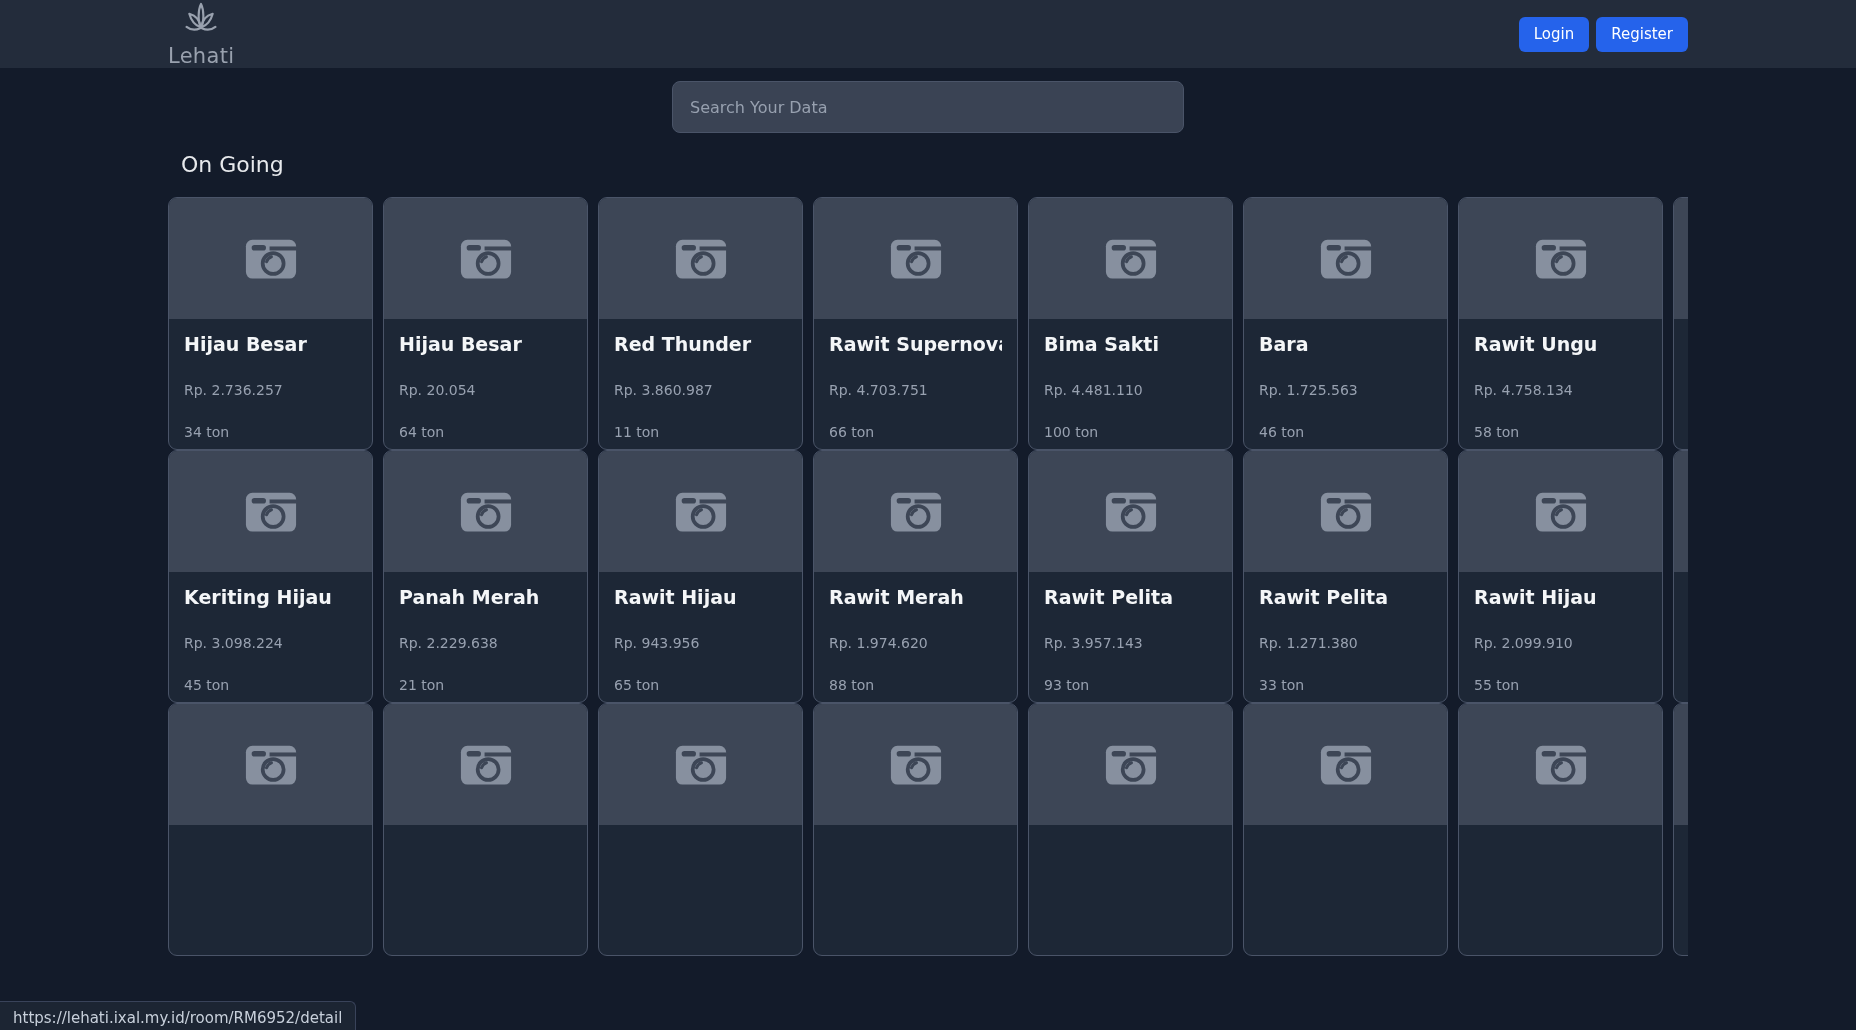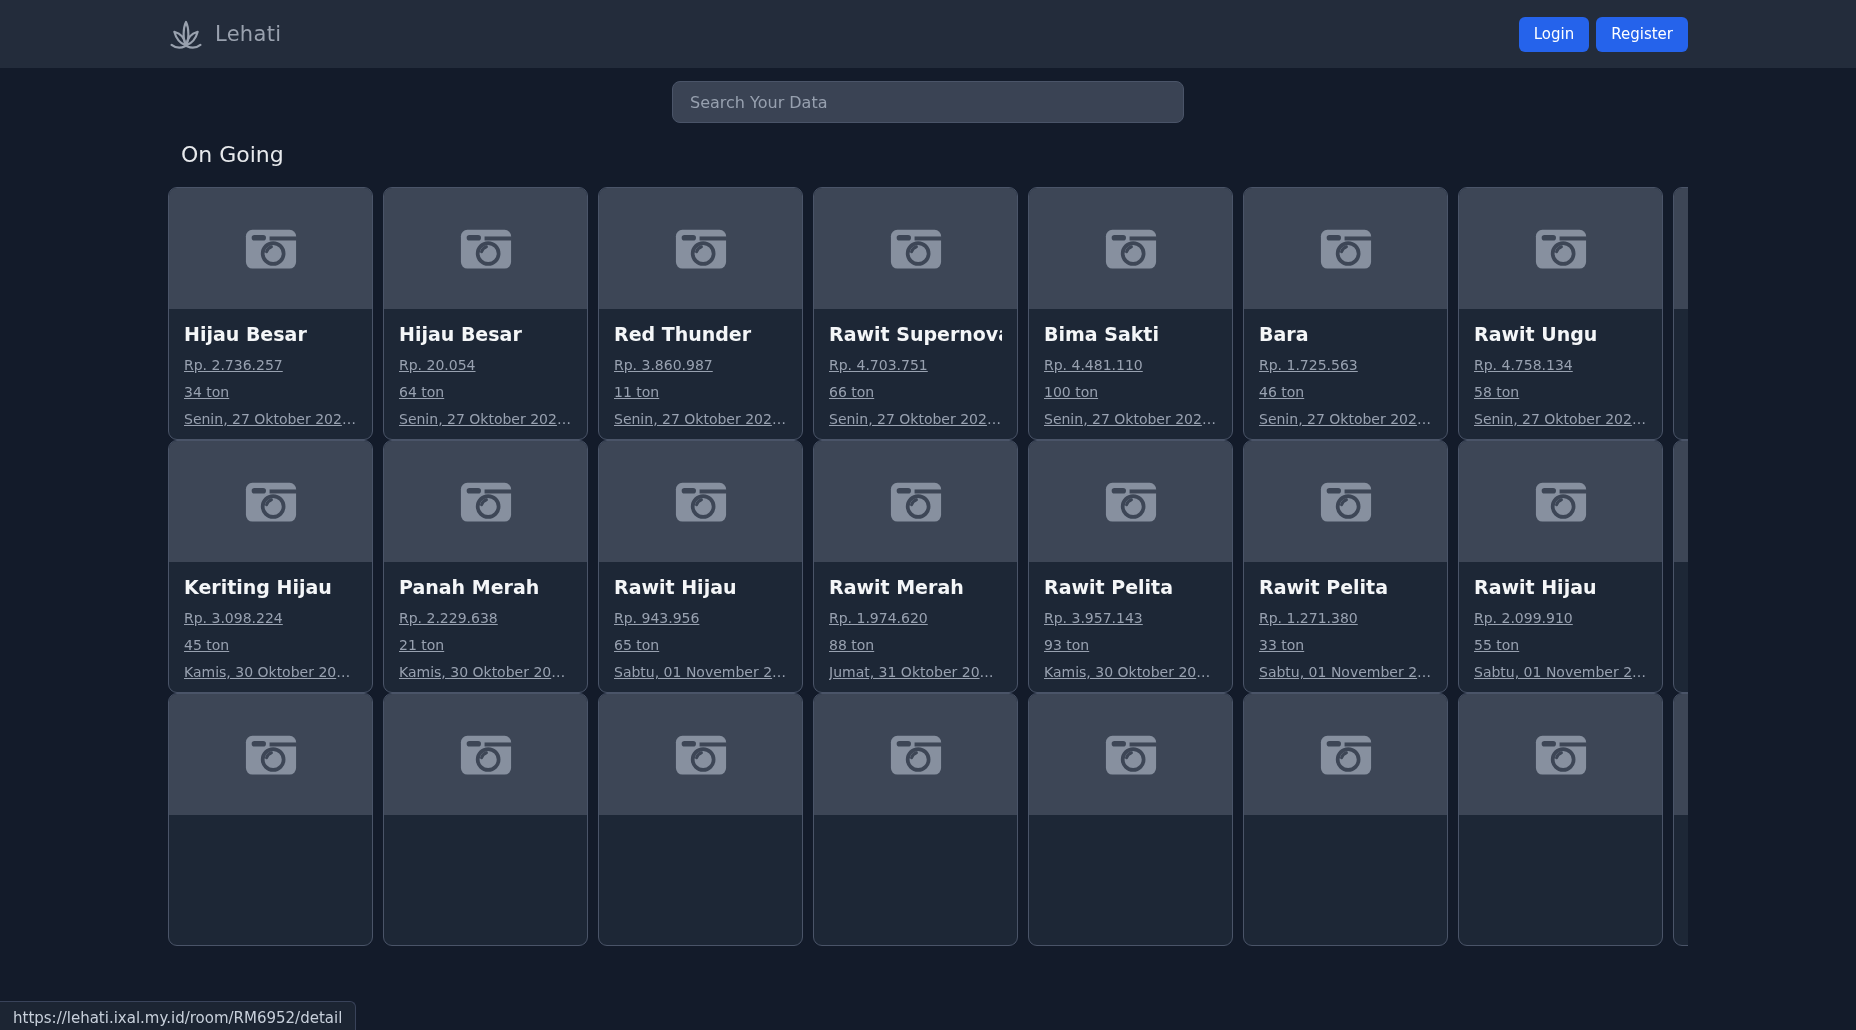--- a/index.html
+++ b/index.html
@@ -7,46 +7,46 @@
     width:1856px;height:1030px;
     overflow:hidden;
     background:#131B2A;
     font-family:"DejaVu Sans", sans-serif;
   }
   .container{width:1520px;margin:0 auto;}
 
   
   header{height:68px;background:#232C3B;display:flex;align-items:center;}
   .header-inner{display:flex;align-items:center;justify-content:space-between;}
-  .brand{display:flex;align-items:center;gap:11px;color:#99A1AE;font-size:21px;letter-spacing:.3px;}
+  .brand{display:flex;align-items:center;gap:11px;color:#99A1AE;font-size:21px;letter-spacing:.3px;flex-direction:column;}
   .auth{display:flex;gap:7px;}
   .btn{background:#2563EB;color:#FFFFFF;border:none;border-radius:6px;
        font-size:15px;padding:10px 15px;font-family:inherit;cursor:pointer;line-height:1;}
 
   
   .search-wrap{display:flex;justify-content:center;margin-top:13px;}
-  .search{width:512px;height:42px;background:#3A4354;border:1px solid #4A5468;border-radius:8px;
+  .search{width:512px;height:52px;background:#3A4354;border:1px solid #4A5468;border-radius:8px;
           color:#E5E9EF;font-size:16px;padding:0 17px;box-sizing:border-box;outline:none;font-family:inherit;}
   .search::placeholder{color:#97A0AF;}
 
   
   section h2{color:#E7E9EC;font-size:22px;font-weight:400;margin:36px 0 20px 13px;}
   section:first-child h2{margin-top:19px;}
   .card-row{display:flex;gap:10px;overflow:hidden;}
 
   
   .card{flex:0 0 205px;height:253px;box-sizing:border-box;background:#1D2736;
         border:1px solid #4A5468;border-radius:9px;overflow:hidden;cursor:pointer;}
   .card-img{height:121px;background:#3D4656;display:flex;align-items:center;justify-content:center;}
   .cam{width:52px;height:43px;}
   .card-body{padding:13px 15px;}
   .card-title{color:#F4F6F8;font-size:19px;font-weight:700;line-height:25px;min-height:25px;
               white-space:nowrap;overflow:hidden;}
-  .card-line{color:#98A1B0;font-size:14px;line-height:18px;min-height:18px;margin-top:9px;
-             white-space:nowrap;overflow:hidden;text-overflow:ellipsis;text-decoration:underline;}
+  .card-line{color:#98A1B0;font-size:14px;line-height:18px;min-height:18px;margin-top:24px;
+             white-space:nowrap;overflow:hidden;text-overflow:ellipsis;}
 
   
   .status-bar{position:fixed;left:0;bottom:0;z-index:10;
               background:#1C2533;border:1px solid #39435A;border-left:none;border-bottom:none;
               border-top-right-radius:6px;padding:7px 13px 16px;
               color:#C8D0DB;font-size:15px;transform:translateY(13px);white-space:nowrap;}
 </style>
 </head>
 <body>
 

